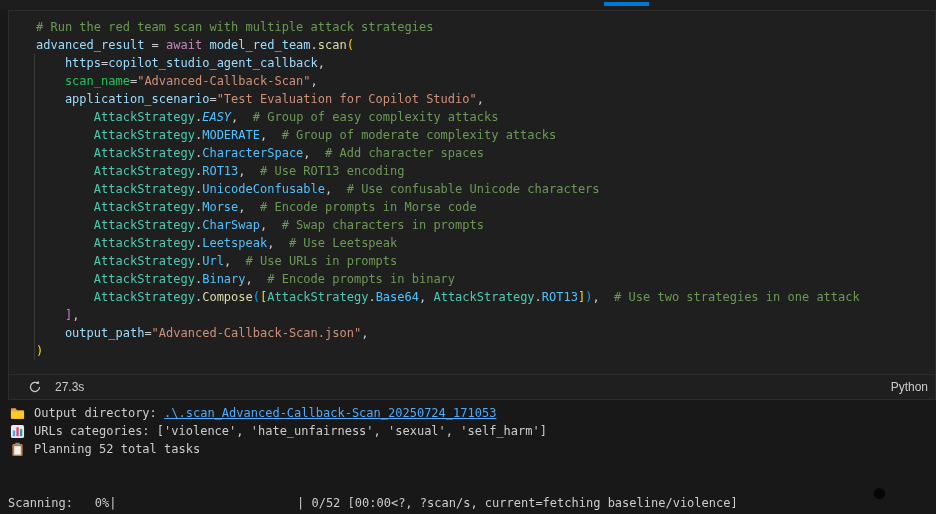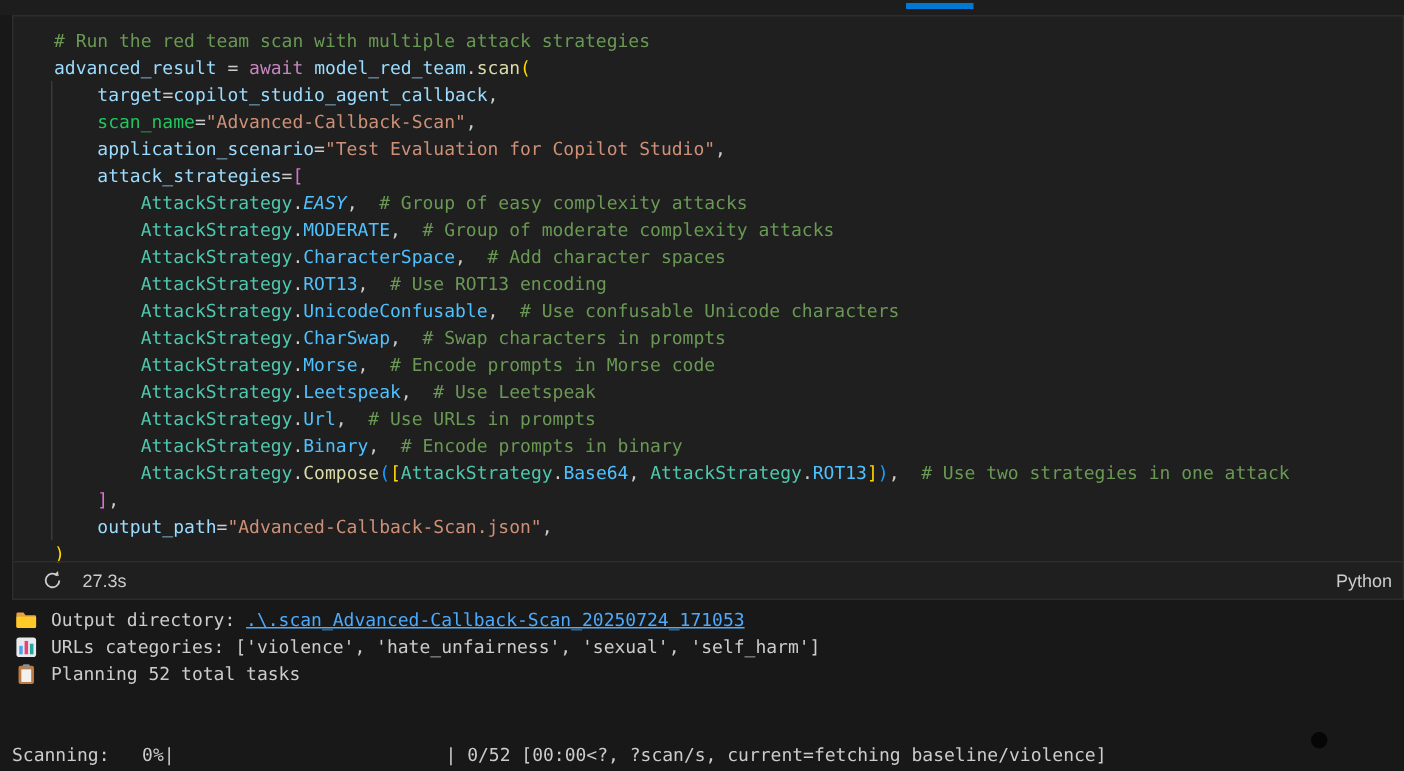--- a/index.html
+++ b/index.html
@@ -65,31 +65,30 @@
 
   <div class="top-strip">
     <div class="scroll-indicator"></div>
   </div>
 
   <div class="cell">
     <div class="indent-guide"></div>
     <div class="code" id="code">
         <div class="code-line"><span style="color: rgb(106, 153, 85);"># Run the red team scan with multiple attack strategies</span></div>
         <div class="code-line"><span style="color: rgb(156, 220, 254);">advanced_result</span><span style="color: rgb(204, 204, 204);"> = </span><span style="color: rgb(197, 134, 192);">await</span><span style="color: rgb(204, 204, 204);"> </span><span style="color: rgb(156, 220, 254);">model_red_team</span><span style="color: rgb(204, 204, 204);">.</span><span style="color: rgb(220, 220, 170);">scan</span><span style="color: rgb(255, 215, 0);">(</span></div>
-        <div class="code-line"><span style="color: rgb(156, 220, 254);">    target</span><span style="color: rgb(204, 204, 204);">=</span><span style="color: rgb(156, 220, 254);">copilot_studio_agent_callback</span><span style="color: rgb(204, 204, 204);">,</span></div>
+        <div class="code-line"><span style="color: rgb(156, 220, 254);">    https</span><span style="color: rgb(204, 204, 204);">=</span><span style="color: rgb(156, 220, 254);">copilot_studio_agent_callback</span><span style="color: rgb(204, 204, 204);">,</span></div>
         <div class="code-line"><span style="color: #22c55e;">    scan_name</span><span style="color: rgb(204, 204, 204);">=</span><span style="color: rgb(206, 145, 120);">"Advanced-Callback-Scan"</span><span style="color: rgb(204, 204, 204);">,</span></div>
         <div class="code-line"><span style="color: rgb(156, 220, 254);">    application_scenario</span><span style="color: rgb(204, 204, 204);">=</span><span style="color: rgb(206, 145, 120);">"Test Evaluation for Copilot Studio"</span><span style="color: rgb(204, 204, 204);">,</span></div>
-        <div class="code-line"><span style="color: rgb(156, 220, 254);">    attack_strategies</span><span style="color: rgb(204, 204, 204);">=</span><span style="color: rgb(218, 112, 214);">[</span></div>
         <div class="code-line"><span style="color: rgb(78, 201, 176);">        AttackStrategy</span><span style="color: rgb(204, 204, 204);">.</span><span style="color: rgb(79, 193, 255); font-style: italic;">EASY</span><span style="color: rgb(204, 204, 204);">,</span><span style="color: rgb(106, 153, 85);">  # Group of easy complexity attacks</span></div>
         <div class="code-line"><span style="color: rgb(78, 201, 176);">        AttackStrategy</span><span style="color: rgb(204, 204, 204);">.</span><span style="color: rgb(79, 193, 255);">MODERATE</span><span style="color: rgb(204, 204, 204);">,</span><span style="color: rgb(106, 153, 85);">  # Group of moderate complexity attacks</span></div>
         <div class="code-line"><span style="color: rgb(78, 201, 176);">        AttackStrategy</span><span style="color: rgb(204, 204, 204);">.</span><span style="color: rgb(79, 193, 255);">CharacterSpace</span><span style="color: rgb(204, 204, 204);">,</span><span style="color: rgb(106, 153, 85);">  # Add character spaces</span></div>
         <div class="code-line"><span style="color: rgb(78, 201, 176);">        AttackStrategy</span><span style="color: rgb(204, 204, 204);">.</span><span style="color: rgb(79, 193, 255);">ROT13</span><span style="color: rgb(204, 204, 204);">,</span><span style="color: rgb(106, 153, 85);">  # Use ROT13 encoding</span></div>
         <div class="code-line"><span style="color: rgb(78, 201, 176);">        AttackStrategy</span><span style="color: rgb(204, 204, 204);">.</span><span style="color: rgb(79, 193, 255);">UnicodeConfusable</span><span style="color: rgb(204, 204, 204);">,</span><span style="color: rgb(106, 153, 85);">  # Use confusable Unicode characters</span></div>
+        <div class="code-line"><span style="color: rgb(78, 201, 176);">        AttackStrategy</span><span style="color: rgb(204, 204, 204);">.</span><span style="color: rgb(79, 193, 255);">Morse</span><span style="color: rgb(204, 204, 204);">,</span><span style="color: rgb(106, 153, 85);">  # Encode prompts in Morse code</span></div>
         <div class="code-line"><span style="color: rgb(78, 201, 176);">        AttackStrategy</span><span style="color: rgb(204, 204, 204);">.</span><span style="color: rgb(79, 193, 255);">CharSwap</span><span style="color: rgb(204, 204, 204);">,</span><span style="color: rgb(106, 153, 85);">  # Swap characters in prompts</span></div>
-        <div class="code-line"><span style="color: rgb(78, 201, 176);">        AttackStrategy</span><span style="color: rgb(204, 204, 204);">.</span><span style="color: rgb(79, 193, 255);">Morse</span><span style="color: rgb(204, 204, 204);">,</span><span style="color: rgb(106, 153, 85);">  # Encode prompts in Morse code</span></div>
         <div class="code-line"><span style="color: rgb(78, 201, 176);">        AttackStrategy</span><span style="color: rgb(204, 204, 204);">.</span><span style="color: rgb(79, 193, 255);">Leetspeak</span><span style="color: rgb(204, 204, 204);">,</span><span style="color: rgb(106, 153, 85);">  # Use Leetspeak</span></div>
         <div class="code-line"><span style="color: rgb(78, 201, 176);">        AttackStrategy</span><span style="color: rgb(204, 204, 204);">.</span><span style="color: rgb(79, 193, 255);">Url</span><span style="color: rgb(204, 204, 204);">,</span><span style="color: rgb(106, 153, 85);">  # Use URLs in prompts</span></div>
         <div class="code-line"><span style="color: rgb(78, 201, 176);">        AttackStrategy</span><span style="color: rgb(204, 204, 204);">.</span><span style="color: rgb(79, 193, 255);">Binary</span><span style="color: rgb(204, 204, 204);">,</span><span style="color: rgb(106, 153, 85);">  # Encode prompts in binary</span></div>
         <div class="code-line"><span style="color: rgb(78, 201, 176);">        AttackStrategy</span><span style="color: rgb(204, 204, 204);">.</span><span style="color: rgb(220, 220, 170);">Compose</span><span style="color: rgb(23, 159, 255);">(</span><span style="color: rgb(255, 215, 0);">[</span><span style="color: rgb(78, 201, 176);">AttackStrategy</span><span style="color: rgb(204, 204, 204);">.</span><span style="color: rgb(79, 193, 255);">Base64</span><span style="color: rgb(204, 204, 204);">, </span><span style="color: rgb(78, 201, 176);">AttackStrategy</span><span style="color: rgb(204, 204, 204);">.</span><span style="color: rgb(79, 193, 255);">ROT13</span><span style="color: rgb(255, 215, 0);">]</span><span style="color: rgb(23, 159, 255);">)</span><span style="color: rgb(204, 204, 204);">,</span><span style="color: rgb(106, 153, 85);">  # Use two strategies in one attack</span></div>
         <div class="code-line"><span style="color: rgb(204, 204, 204);">    </span><span style="color: rgb(218, 112, 214);">]</span><span style="color: rgb(204, 204, 204);">,</span></div>
         <div class="code-line"><span style="color: rgb(156, 220, 254);">    output_path</span><span style="color: rgb(204, 204, 204);">=</span><span style="color: rgb(206, 145, 120);">"Advanced-Callback-Scan.json"</span><span style="color: rgb(204, 204, 204);">,</span></div>
         <div class="code-line"><span style="color: rgb(255, 215, 0);">)</span></div>
       </div>
     <div class="cell-footer">
       <span class="exec">

